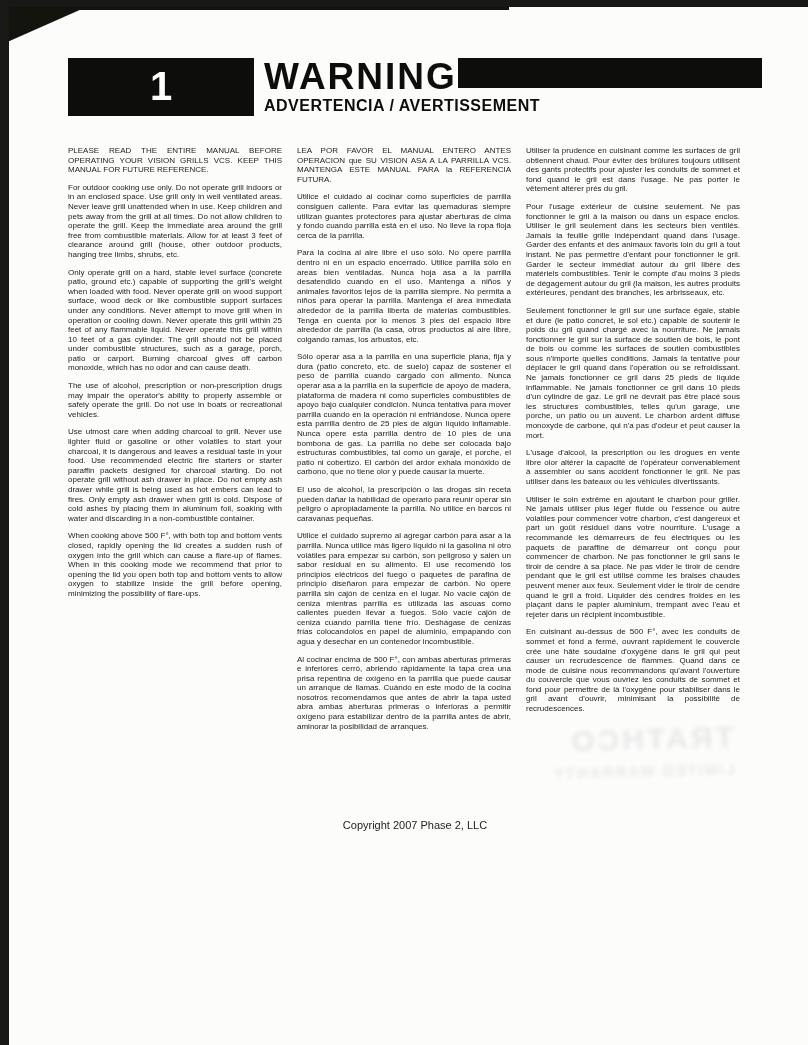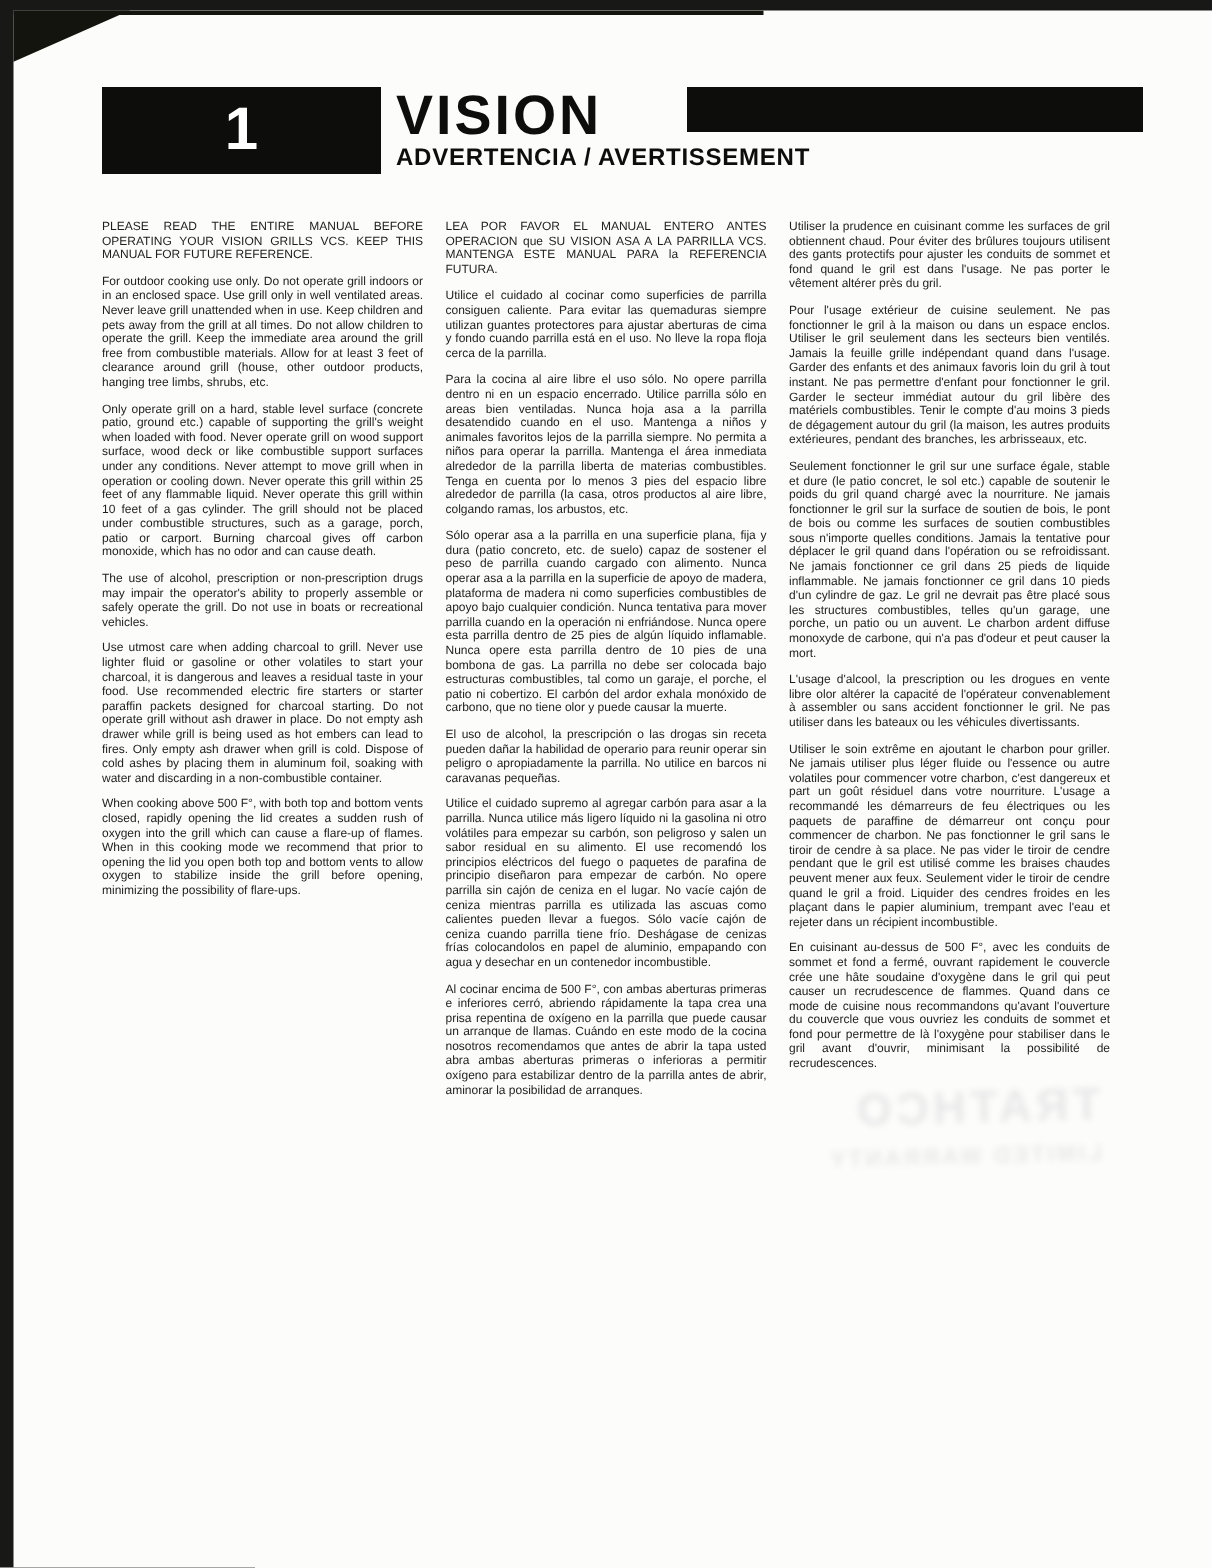--- a/index.html
+++ b/index.html
@@ -86,21 +86,21 @@
 
 <div class="scan-page">
   <div class="corner-shadow"></div>
   <div class="top-edge-shadow"></div>
 
   <div class="header">
     <div class="num-box">
       <span>1</span>
     </div>
     <div class="title-block">
-      <div class="page-title">VISION</div>
+      <div class="page-title">WARNING</div>
       <div class="page-subtitle">ADVERTENCIA / AVERTISSEMENT</div>
     </div>
     <div class="header-bar"></div>
   </div>
 
   <div class="columns">
 
     <div class="col">
       <p>PLEASE READ THE ENTIRE MANUAL BEFORE OPERATING YOUR VISION GRILLS VCS. KEEP THIS MANUAL FOR FUTURE REFERENCE.</p>
       <p>For outdoor cooking use only.  Do not operate grill indoors or in an enclosed space.  Use grill only in well ventilated areas. Never leave grill unattended when in use.  Keep children and pets away from the grill at all times. Do not allow children to operate the grill. Keep the immediate area around the grill free from combustible materials.  Allow for at least 3 feet of clearance around grill (house, other outdoor products, hanging tree limbs, shrubs, etc.</p>
@@ -124,18 +124,19 @@
       <p>Utiliser la prudence en cuisinant comme les surfaces de gril obtiennent chaud. Pour éviter des brûlures toujours utilisent des gants protectifs pour ajuster les conduits de sommet et fond quand le gril est dans l'usage. Ne pas porter le vêtement altérer près du gril.</p>
       <p>Pour l'usage extérieur de cuisine seulement. Ne pas fonctionner le gril à la maison ou dans un espace enclos. Utiliser le gril seulement dans les secteurs bien ventilés. Jamais la feuille grille indépendant quand dans l'usage. Garder des enfants et des animaux favoris loin du gril à tout instant. Ne pas permettre d'enfant pour fonctionner le gril. Garder le secteur immédiat autour du gril libère des matériels combustibles. Tenir le compte d'au moins 3 pieds de dégagement autour du gril (la maison, les autres produits extérieures, pendant des branches, les arbrisseaux, etc.</p>
       <p>Seulement fonctionner le gril sur une surface égale, stable et dure (le patio concret, le sol etc.) capable de soutenir le poids du gril quand chargé avec la nourriture. Ne jamais fonctionner le gril sur la surface de soutien de bois, le pont de bois ou comme les surfaces de soutien combustibles sous n'importe quelles conditions. Jamais la tentative pour déplacer le gril quand dans l'opération ou se refroidissant. Ne jamais fonctionner ce gril dans 25 pieds de liquide inflammable. Ne jamais fonctionner ce gril dans 10 pieds d'un cylindre de gaz. Le gril ne devrait pas être placé sous les structures combustibles, telles qu'un garage, une porche, un patio ou un auvent. Le charbon ardent diffuse monoxyde de carbone, qui n'a pas d'odeur et peut causer la mort.</p>
       <p>L'usage d'alcool, la prescription ou les drogues en vente libre olor altérer la capacité de l'opérateur convenablement à assembler ou sans accident fonctionner le gril. Ne pas utiliser dans les bateaux ou les véhicules divertissants.</p>
       <p>Utiliser le soin extrême en ajoutant le charbon pour griller. Ne jamais utiliser plus léger fluide ou l'essence ou autre volatiles pour commencer votre charbon, c'est dangereux et part un goût résiduel dans votre nourriture. L'usage a recommandé les démarreurs de feu électriques ou les paquets de paraffine de démarreur ont conçu pour commencer de charbon. Ne pas fonctionner le gril sans le tiroir de cendre à sa place. Ne pas vider le tiroir de cendre pendant que le gril est utilisé comme les braises chaudes peuvent mener aux feux. Seulement vider le tiroir de cendre quand le gril a froid. Liquider des cendres froides en les plaçant dans le papier aluminium, trempant avec l'eau et rejeter dans un récipient incombustible.</p>
       <p>En cuisinant au-dessus de 500 F°, avec les conduits de sommet et fond a fermé, ouvrant rapidement le couvercle crée une hâte soudaine d'oxygène dans le gril qui peut causer un recrudescence de flammes. Quand dans ce mode de cuisine nous recommandons qu'avant l'ouverture du couvercle que vous ouvriez les conduits de sommet et fond pour permettre de là l'oxygène pour stabiliser dans le gril avant d'ouvrir, minimisant la possibilité de recrudescences.</p>
     </div>
 
   </div>
 
+  <div class="copyright">Copyright 2007  Phase 2, LLC</div>
 
   <div class="ghost">
     <div class="g1">TRATHCO</div>
     <div class="g2">LIMITED WARRANTY</div>
   </div>
 </div>
 
 </body></html>

